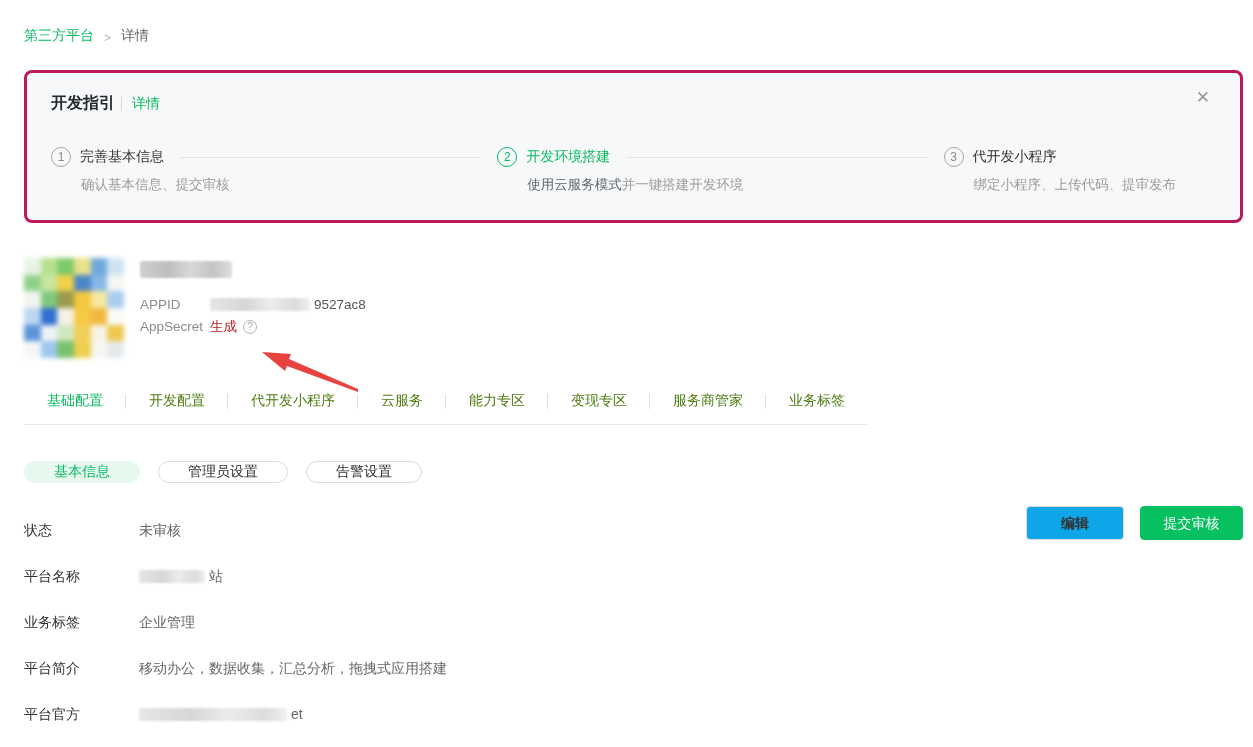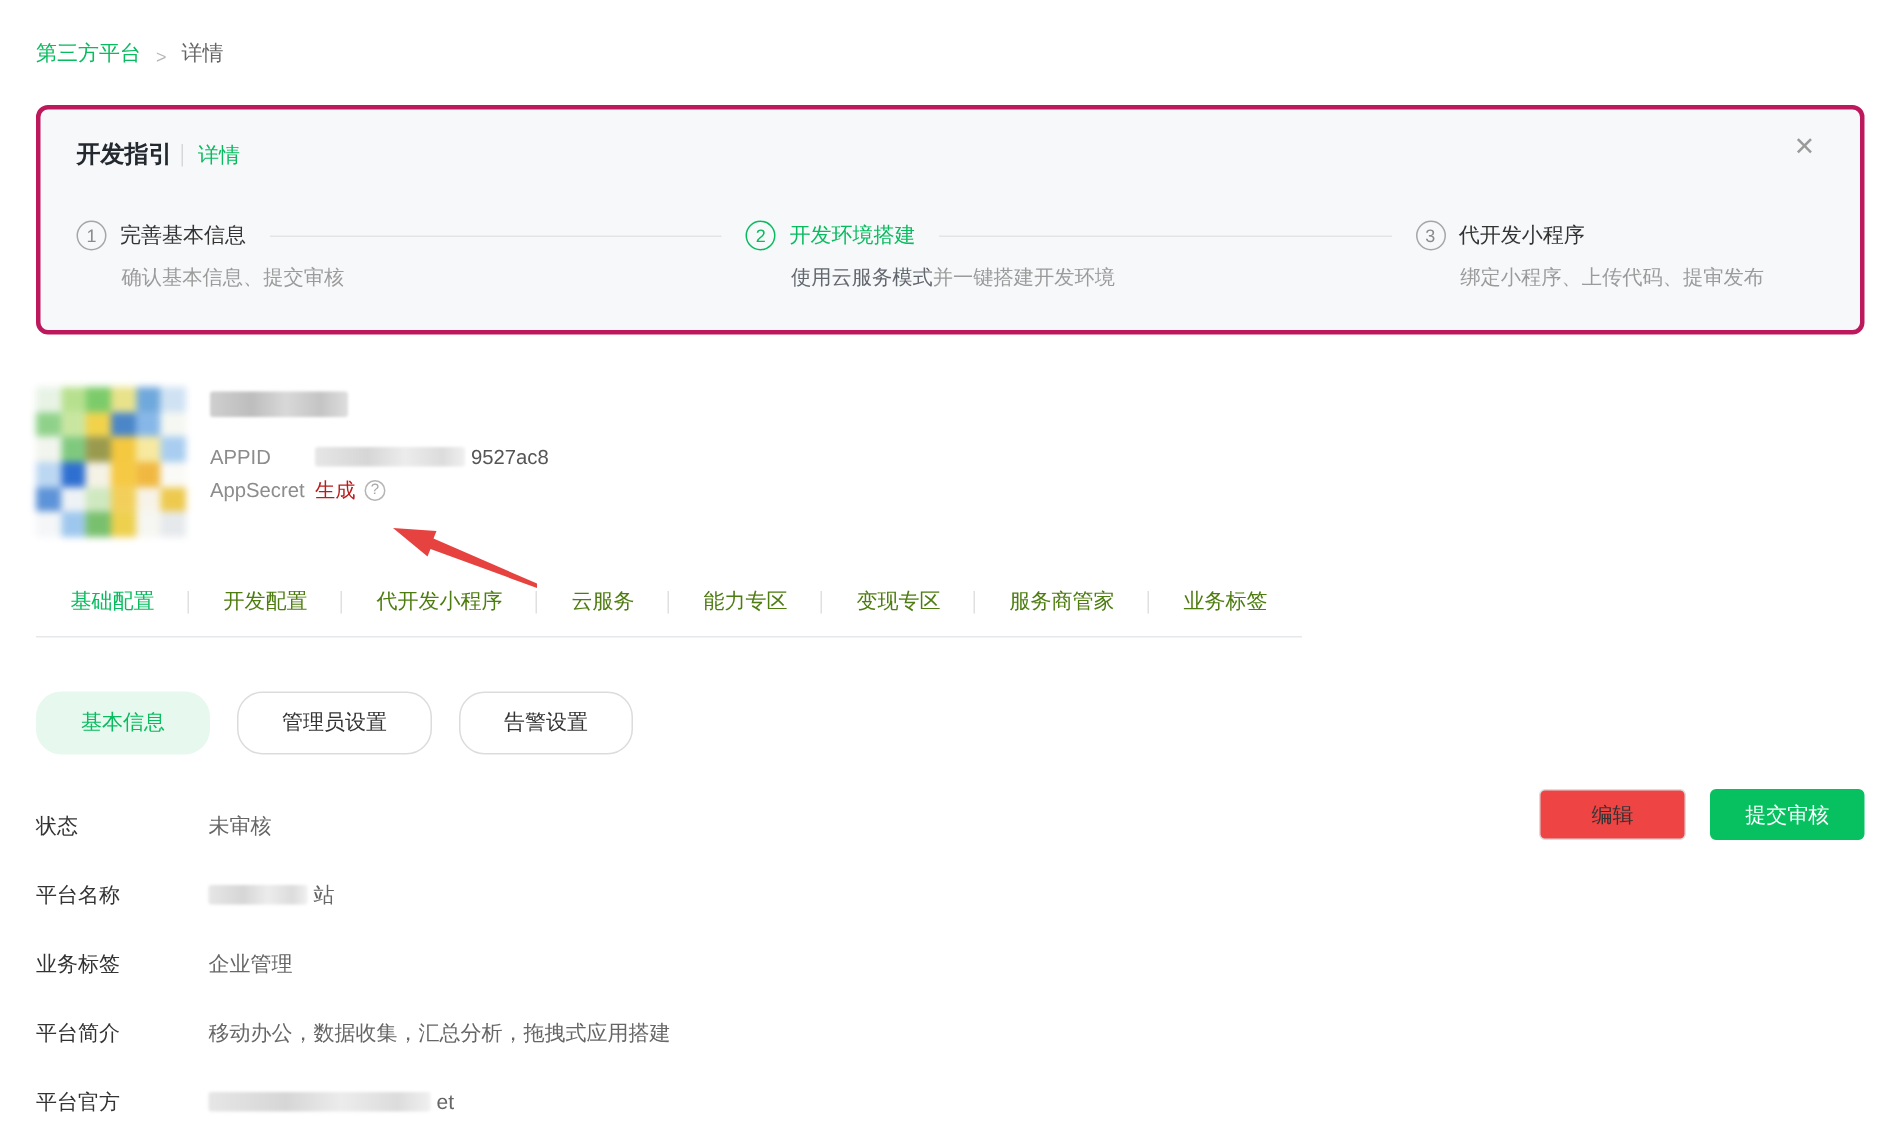--- a/index.html
+++ b/index.html
@@ -58,33 +58,33 @@
 
   
   .tabs { margin-top:34px; display:flex; width:fit-content; border-bottom:1px solid #e7e8ea; }
   .tab { padding:0 23px 14px 23px; color:#4d7c0f; cursor:pointer; position:relative; white-space:nowrap; }
   .tab:not(:last-child)::after { content:""; position:absolute; right:0; top:2px; width:1px;
     height:15px; background:#e0e0e0; }
   .tab.active { color:#09bb5f; }
 
   
   .pills { margin-top:36px; display:flex; gap:18px; }
-  .pill { height:42px; padding:0 29px; display:flex; align-items:center; border-radius:17px;
+  .pill { height:22px; padding:0 29px; display:flex; align-items:center; border-radius:17px;
     border:1px solid #dcdcdc; background:#fff; color:#333; cursor:pointer; font-size:14px; }
   .pill.active { background:#e7f8ee; border-color:#e7f8ee; color:#09bb5f; }
 
   
   .details { margin-top:30px; }
   .d-row { display:flex; align-items:flex-end; margin-bottom:26px; line-height:20px; }
   .d-label { flex:0 0 115px; color:#333; }
   .d-value { color:#666; }
   .row-actions { margin-left:auto; display:flex; gap:16px; margin-top:-7px; }
   .btn { height:34px; border-radius:4px; font-size:14px; display:flex; align-items:center;
     justify-content:center; cursor:pointer; }
-  .btn-outline { width:98px; background:#ef4444; border:1px solid #dcdcdc; color:#333; }
+  .btn-outline { width:98px; background:#0ea5e9; border:1px solid #dcdcdc; color:#333;font-weight:bold; }
   .btn-primary { width:103px; background:#07c160; border:1px solid #07c160; color:#fff; }
 </style>
 </head>
 <body>
 
 <div class="page">
 
   <div class="breadcrumb">
     <span class="crumb-link">第三方平台</span>
     <span class="crumb-sep">&gt;</span>

